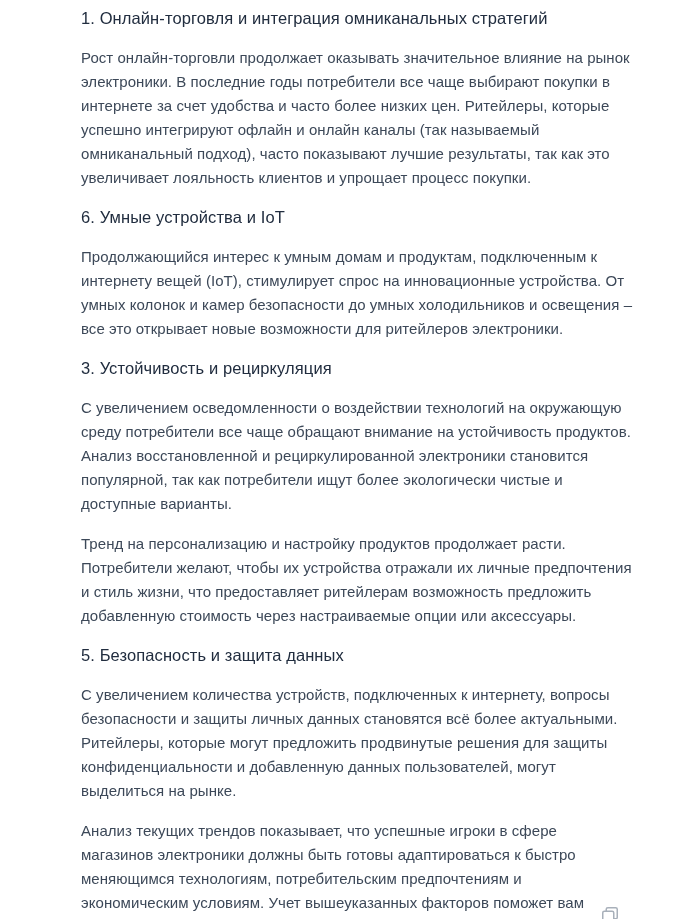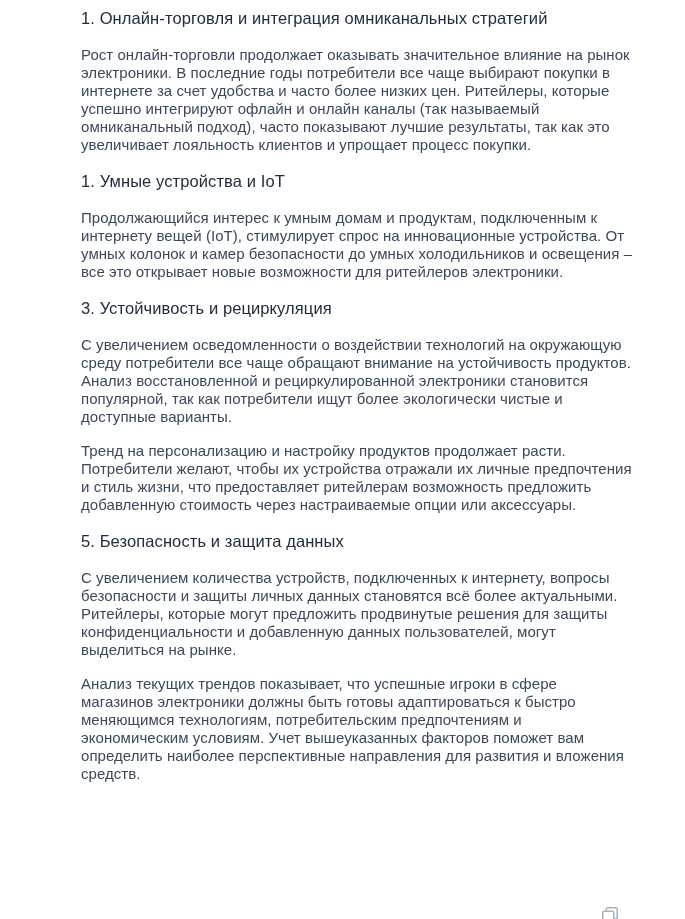--- a/index.html
+++ b/index.html
@@ -24,21 +24,21 @@
     margin: 0 0 17px 0;
     font-size: 16.5px;
     line-height: 22px;
     font-weight: normal;
     color: #212d3f;
     letter-spacing: 0.1px;
   }
   .doc p {
     margin: 0 0 16px 0;
     font-size: 15px;
-    line-height: 18px;
+    line-height: 24px;
     font-weight: normal;
     color: #3c4858;
     letter-spacing: 0.05px;
   }
   .copy-btn {
     position: absolute;
     left: 601px;
     top: 906px;
     width: 18px;
     height: 18px;
@@ -55,21 +55,21 @@
 <body>
 
 <main class="doc">
 
   <section>
     <h3>1. Онлайн-торговля и интеграция омниканальных стратегий</h3>
     <p>Рост онлайн-торговли продолжает оказывать значительное влияние на рынок электроники. В последние годы потребители все чаще выбирают покупки в интернете за счет удобства и часто более низких цен. Ритейлеры, которые успешно интегрируют офлайн и онлайн каналы (так называемый омниканальный подход), часто показывают лучшие результаты, так как это увеличивает лояльность клиентов и упрощает процесс покупки.</p>
   </section>
 
   <section>
-    <h3>1. Умные устройства и IoT</h3>
+    <h3>6. Умные устройства и IoT</h3>
     <p>Продолжающийся интерес к умным домам и продуктам, подключенным к интернету вещей (IoT), стимулирует спрос на инновационные устройства. От умных колонок и камер безопасности до умных холодильников и освещения – все это открывает новые возможности для ритейлеров электроники.</p>
   </section>
 
   <section>
     <h3>3. Устойчивость и рециркуляция</h3>
     <p>С увеличением осведомленности о воздействии технологий на окружающую среду потребители все чаще обращают внимание на устойчивость продуктов. Анализ восстановленной и рециркулированной электроники становится популярной, так как потребители ищут более экологически чистые и доступные варианты.</p>
   </section>
 
   <section>
     <p>Тренд на персонализацию и настройку продуктов продолжает расти. Потребители желают, чтобы их устройства отражали их личные предпочтения и стиль жизни, что предоставляет ритейлерам возможность предложить добавленную стоимость через настраиваемые опции или аксессуары.</p>

